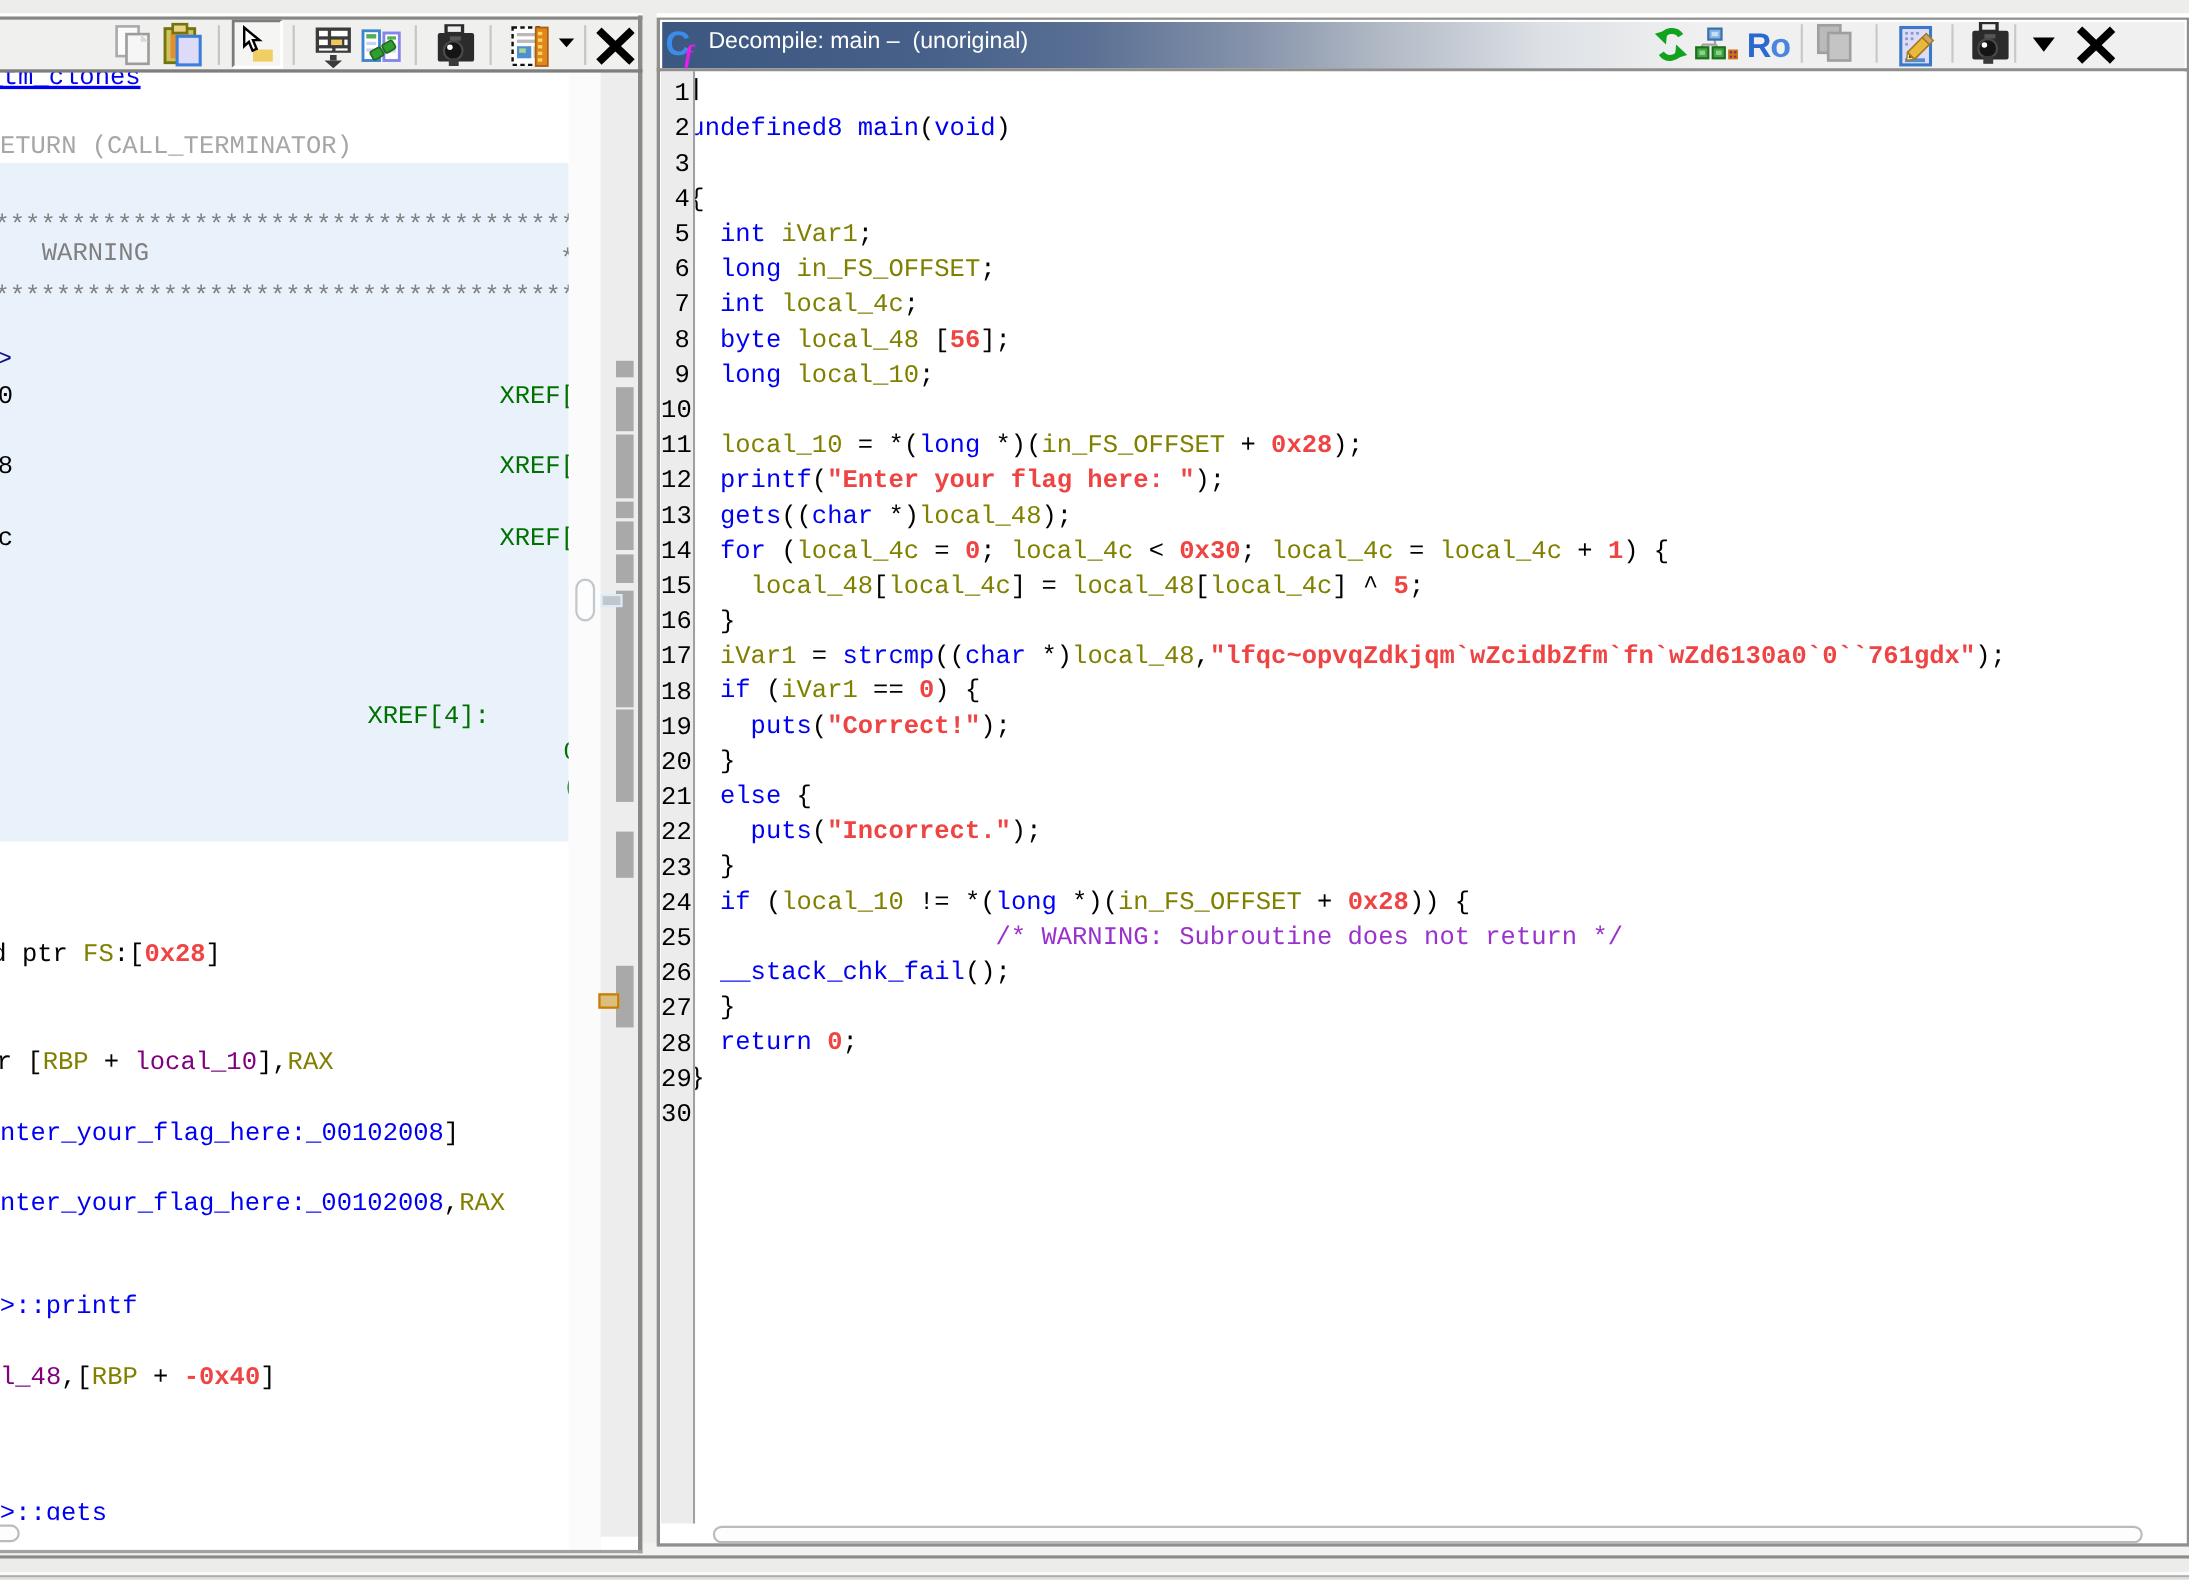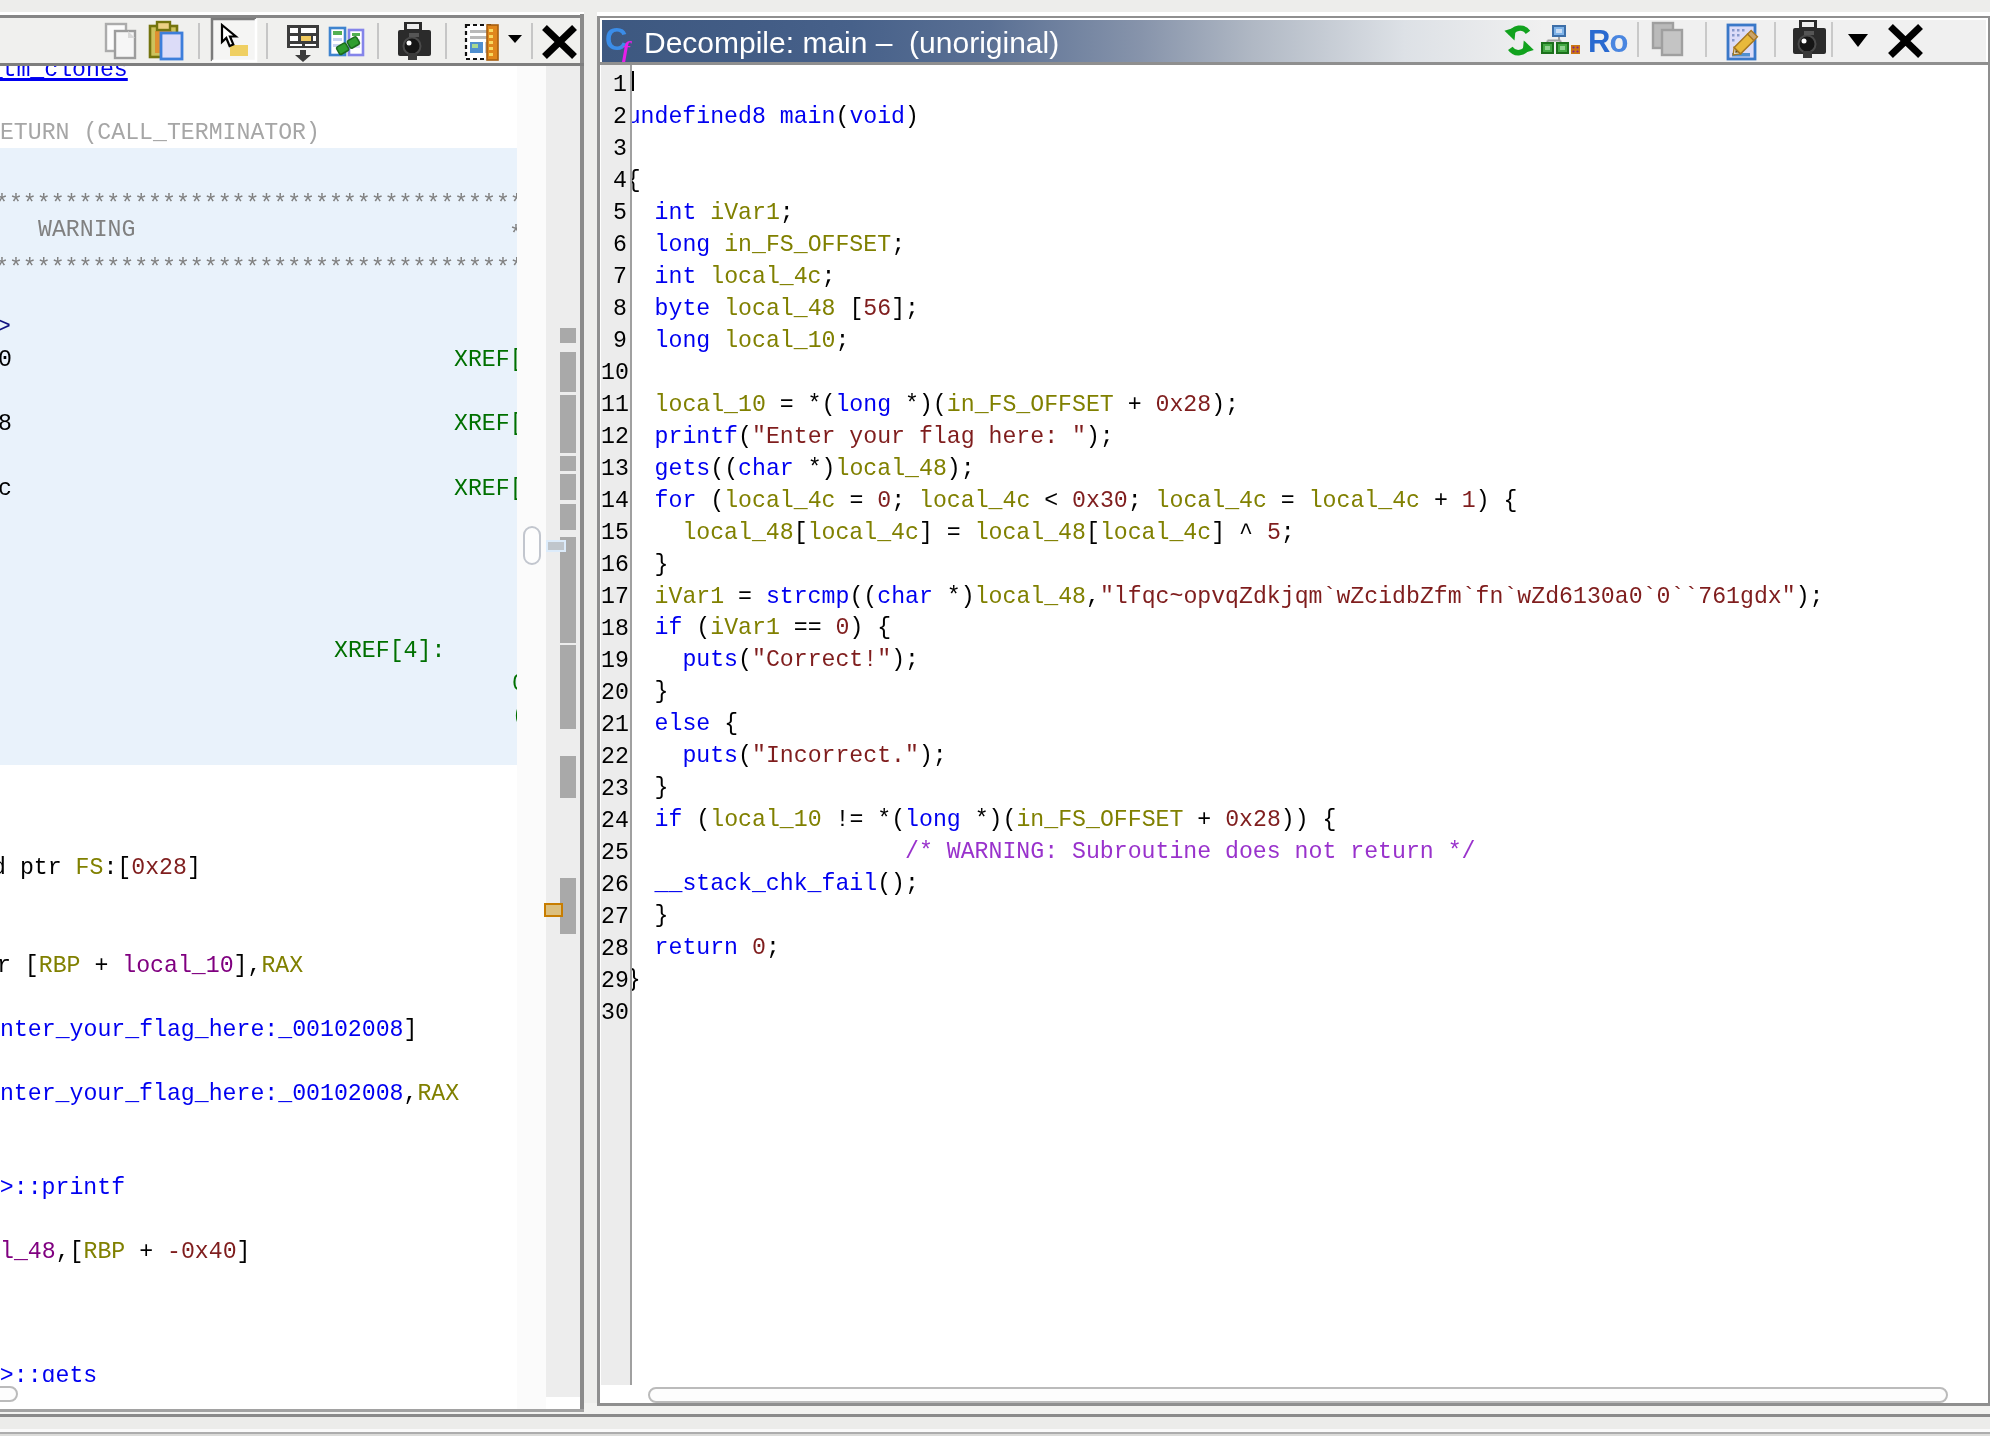--- a/index.html
+++ b/index.html
@@ -1,21 +1,21 @@
 <!DOCTYPE html>
 <html><head><meta charset="utf-8">
 <style>
 html,body{margin:0;padding:0;}
 body{width:1990px;height:1436px;position:relative;overflow:hidden;background:#ededeb;
   font-family:"Liberation Sans",sans-serif;}
 .abs{position:absolute;}
 .mono{font-family:"Liberation Mono",monospace;font-size:23.2px;line-height:32px;white-space:pre;}
 .k{color:#0000f0;}
 .v{color:#808000;}
-.n{color:#7f1d1d;}
+.n{color:#ef4444;font-weight:bold;}
 .c{color:#9932cc;}
 .p2{color:#800080;}
 .g{color:#808080;}
 .gl{color:#a6a6a6;}
 .x{color:#007000;}
 </style></head>
 <body>
 
 <div class="abs" style="left:0;top:1403px;width:1990px;height:11px;background:#f2f2f0;"></div>
 
@@ -181,21 +181,21 @@
 <div class="abs" style="left:601.5px;top:19.5px;width:1384px;height:42.7px;background:linear-gradient(90deg,#3d5880 0%,#435d86 12%,#47618a 18%,#5a7094 28%,#8794ab 39%,#b0b8c4 47%,#dde1e6 58%,#f0f0f0 68%,#f0f0f0 100%);"></div>
 <div id="rtitle">
 
   <div class="abs" style="left:604px;top:21px;width:36px;height:42px;">
     <svg width="36" height="42">
       <text x="1" y="29" font-family="Liberation Sans" font-size="31" font-weight="bold" fill="#3b8de8">C</text>
       <text x="18" y="36" font-family="Liberation Serif" font-size="24" font-style="italic" font-weight="bold" fill="#e81ee8">f</text>
     </svg>
   </div>
 
-  <div class="abs" style="left:644px;top:25.5px;font-size:30px;color:#ffffff;">Decompile: main –&nbsp; (unoriginal)</div>
+  <div class="abs" style="left:644px;top:25.5px;font-size:21px;color:#ffffff;">Decompile: main –&nbsp; (unoriginal)</div>
 
   <div class="abs" style="left:1496px;top:17px;width:427px;height:45px;">
     <svg width="427" height="45">
 
       <g stroke="#c9c9c9" stroke-width="2">
         <line x1="142" y1="5" x2="142" y2="40"></line>
         <line x1="210" y1="5" x2="210" y2="40"></line>
         <line x1="279" y1="5" x2="279" y2="40"></line>
         <line x1="336" y1="5" x2="336" y2="40"></line>
       </g>

